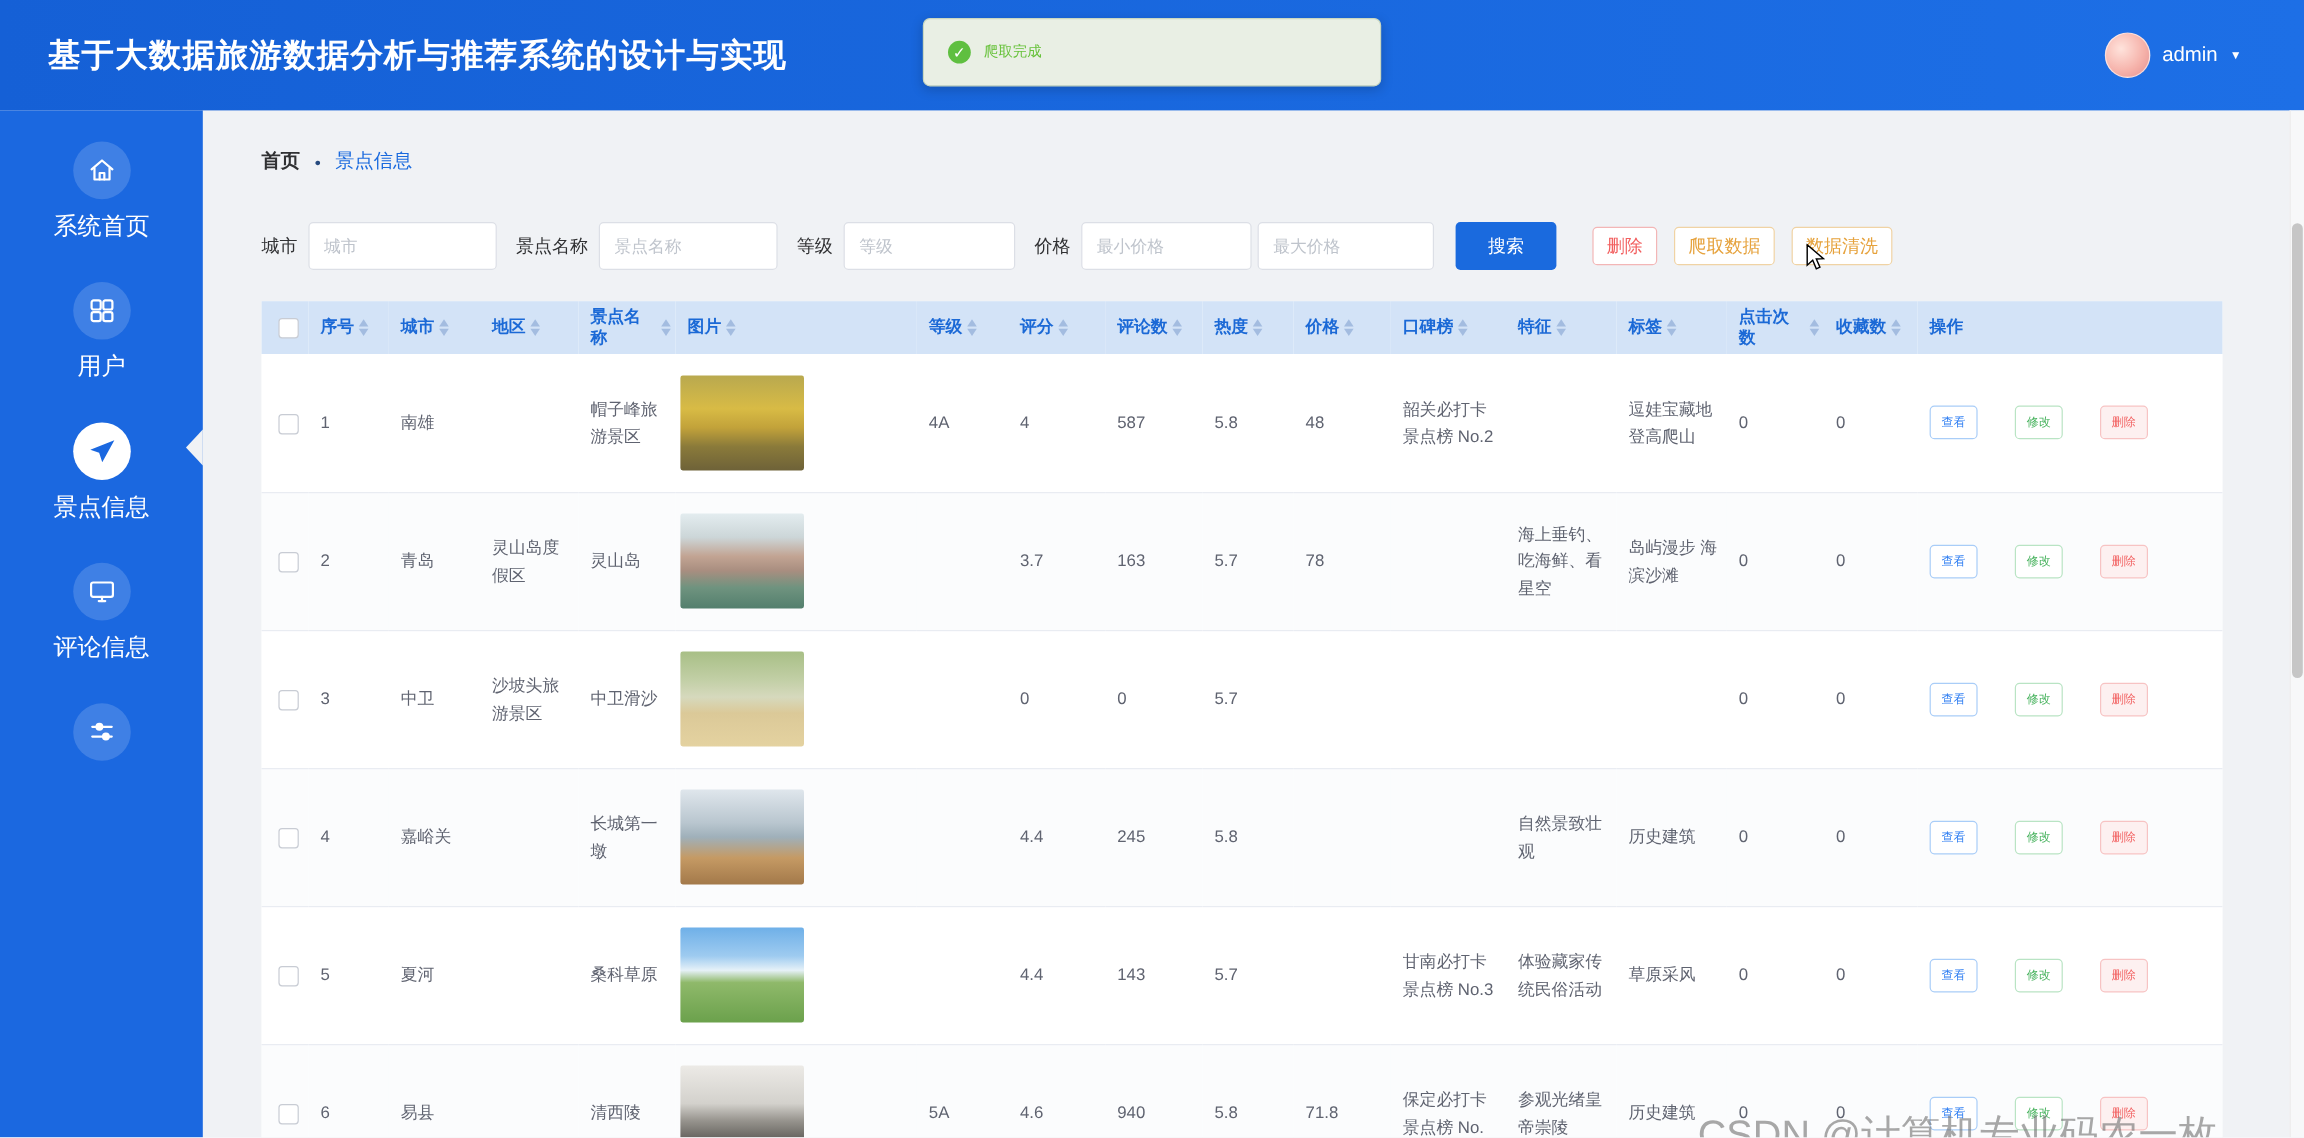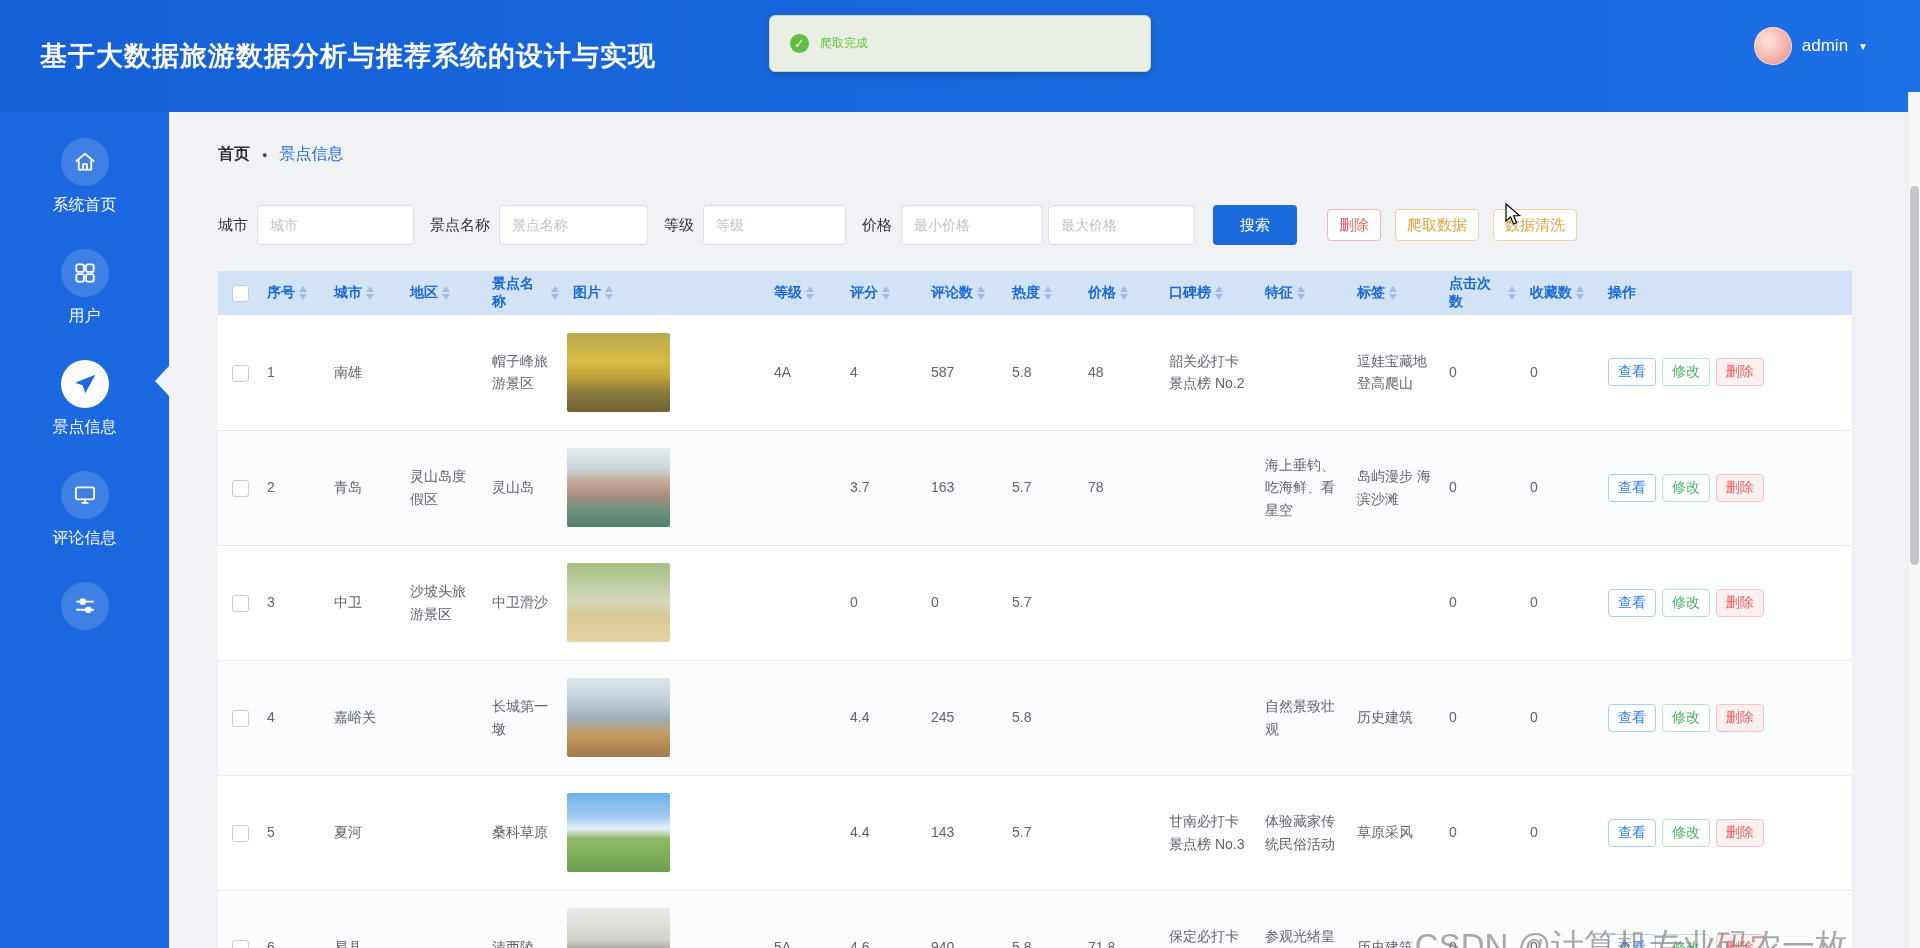--- a/index.html
+++ b/index.html
@@ -1,39 +1,39 @@
 <!DOCTYPE html>
 <html><head>
 <meta charset="utf-8">
 <style>
   * { margin:0; padding:0; box-sizing:border-box; }
   html,body { width:1920px; height:948px; overflow:hidden; }
   body { font-family:"Liberation Sans","DejaVu Sans",sans-serif; background:#f0f2f5; }
   .page { position:relative; width:1920px; height:948px; overflow:hidden; background:#f0f2f5; }
 
   
-  .topbar { position:relative; height:112px; background:linear-gradient(90deg,#1560d6,#1d6fe6); display:flex; align-items:center; z-index:5; }
+  .topbar { position:relative; height:92px; background:linear-gradient(90deg,#1560d6,#1d6fe6); display:flex; align-items:center; z-index:5; }
   .app-title { color:#fff; font-size:27px; font-weight:bold; letter-spacing:1px; margin-left:40px; }
   .toast { position:absolute; left:50%; top:15px; transform:translateX(-50%); width:382px; height:57px; background:#e9efe4; border:1px solid #c9d7c0; border-radius:6px; box-shadow:0 3px 10px rgba(0,0,0,.18); display:flex; align-items:center; padding-left:20px; gap:11px; z-index:60; }
   .toast-check { width:19px; height:19px; border-radius:50%; background:#5fbf40; color:#fff; font-size:13px; line-height:19px; text-align:center; flex:0 0 auto; }
   .toast-text { color:#67c23a; font-size:12px; }
   .userbox { position:absolute; right:52px; top:0; height:92px; display:flex; align-items:center; gap:10px; cursor:pointer; }
   .avatar { width:38px; height:38px; border-radius:50%; background:radial-gradient(circle at 35% 35%, #ffe3dc, #f5b0a8 60%, #e08f92); border:1px solid rgba(255,255,255,.6); }
   .username { color:#fff; font-size:17px; }
   .user-caret { color:#fff; font-size:10px; }
 
   
   .layout { display:flex; height:856px; }
 
   
   .sidebar { width:169px; background:#1b68e0; padding-top:8px; display:flex; flex-direction:column; align-items:center; flex:0 0 auto; }
   .side-item { position:relative; width:100%; display:flex; flex-direction:column; align-items:center; padding:18px 0 15px; cursor:pointer; }
   .side-icon { width:48px; height:48px; border-radius:50%; background:rgba(255,255,255,.16); color:#fff; display:flex; align-items:center; justify-content:center; margin-bottom:9px; }
   .side-icon svg { width:26px; height:26px; }
-  .side-label { color:#fff; font-size:16px; }
+  .side-label { color:#fff; font-size:20px; }
   .side-item.active .side-icon { background:#fff; color:#1b68e0; }
   .notch { position:absolute; right:0; top:24px; width:0; height:0; border-top:15px solid transparent; border-bottom:15px solid transparent; border-right:14px solid #f0f2f5; }
 
   
   .main { flex:1; position:relative; padding:32px 0 0 49px; overflow:hidden; }
   .breadcrumb { display:flex; align-items:center; gap:12px; font-size:16px; }
   .crumb-home { color:#303133; font-weight:bold; }
   .crumb-sep { font-size:9px; color:#264a7e; }
   .crumb-current { color:#1a6ade; }
 
@@ -65,21 +65,21 @@
   input[type="checkbox"] { appearance:none; width:17px; height:17px; border:1px solid #c8ccd4; border-radius:3px; background:#fff; cursor:pointer; vertical-align:middle; }
   .c-img { padding:8px 4px !important; }
   .spot-img { width:103px; height:79px; border-radius:2px; }
   .img-autumn-trees   { background:linear-gradient(180deg,#b9a94f 0%,#d8bb45 35%,#c2a23a 55%,#8a7a3a 75%,#6e6238 100%); }
   .img-seaside-village{ background:linear-gradient(180deg,#e3ecef 0%,#ccd6d8 25%,#c2a493 45%,#a98e80 60%,#6f937f 78%,#537f6d 100%); }
   .img-river-sand     { background:linear-gradient(180deg,#a8bf86 0%,#c2cfa6 30%,#d6d9bd 48%,#dbc998 65%,#e4d2a0 100%); }
   .img-great-wall     { background:linear-gradient(180deg,#dfe6ec 0%,#b9c6cf 35%,#9fb0ba 50%,#c59a64 72%,#a3794a 100%); }
   .img-grassland      { background:linear-gradient(180deg,#6fb0e8 0%,#9ecbf0 30%,#e6f1f8 45%,#8fb96a 58%,#6ba14c 100%); }
   .img-ancient-palace { background:linear-gradient(180deg,#eceae6 0%,#d3d1cc 40%,#97948e 58%,#63615c 78%,#4e4c48 100%); }
   .c-ops { white-space:nowrap; }
-  .mini { height:28px; padding:0 9px; margin-right:2px; font-size:14px; border-radius:4px; cursor:pointer; font-family:inherit; background:#fff; }
+  .mini { height:28px; padding:0 9px; margin-right:27px; font-size:10px; border-radius:4px; cursor:pointer; font-family:inherit; background:#fff; }
   .mini.view { color:#2e7ef2; border:1px solid #a9cdf8; }
   .mini.edit { color:#49b35f; border:1px solid #b9e4c4; }
   .mini.del  { color:#f25f5f; border:1px solid #f7c3c3; background:#fdf0f0; }
 
   
   .watermark { position:absolute; right:72px; top:924px; font-size:33px; color:rgba(115,115,115,.62); z-index:50; white-space:nowrap; }
   .cursor { position:absolute; left:1505px; top:203px; z-index:100; }
   .scroll-track { position:absolute; right:0; top:92px; width:12px; height:856px; background:#f7f8f9; border-left:1px solid #ececec; z-index:40; }
   .scroll-thumb { position:absolute; right:1px; top:186px; width:9px; height:379px; background:#c6c6c6; border-radius:5px; cursor:grab; z-index:41; }
 </style>

